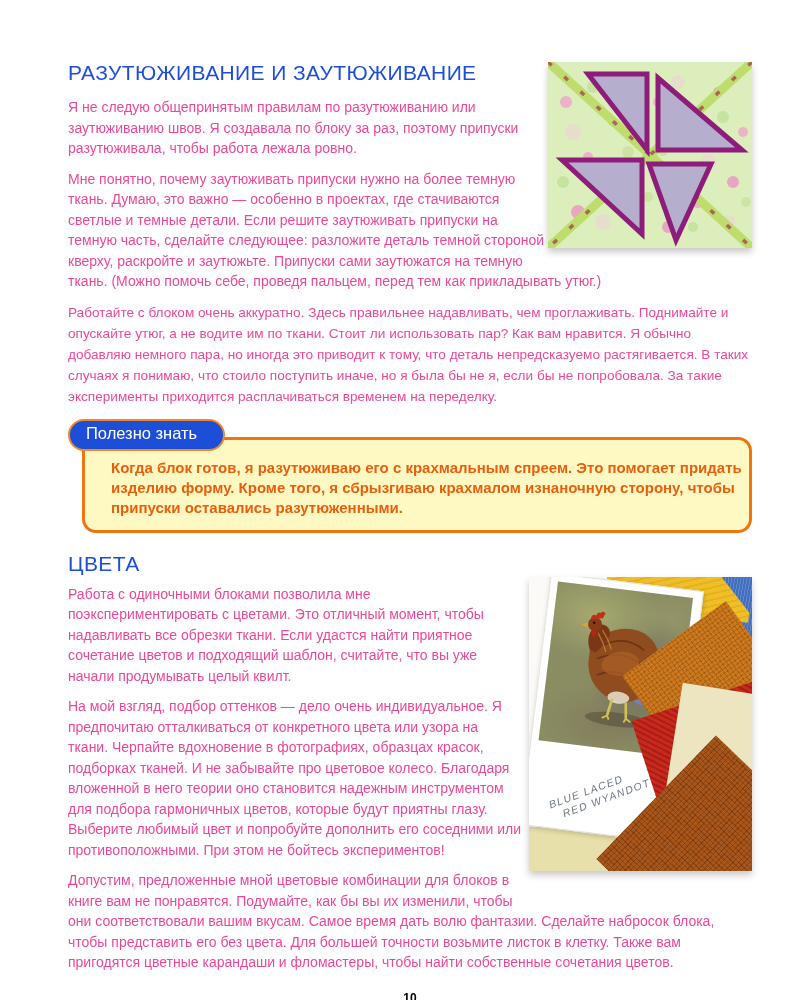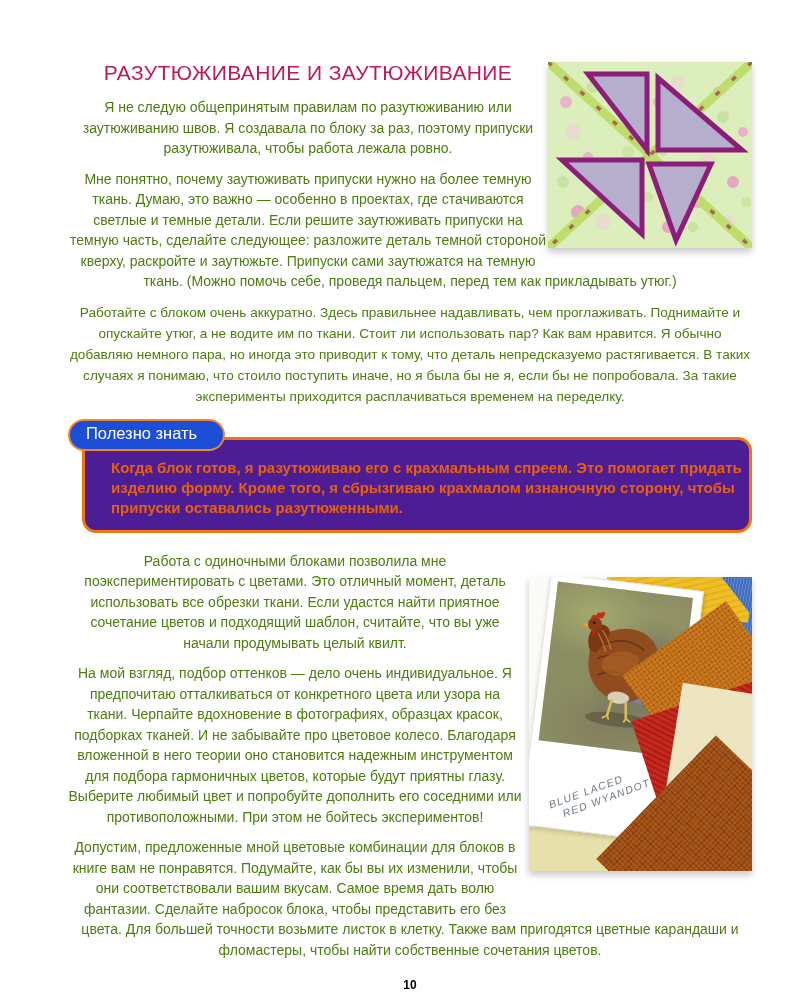--- a/index.html
+++ b/index.html
@@ -2,46 +2,46 @@
 <html lang="ru"><head>
 <meta charset="utf-8">
 <style>
   html,body{margin:0;padding:0;}
   body{background:#ffffff;font-family:"Liberation Sans","DejaVu Sans",sans-serif;}
   .page{position:relative;width:800px;height:1000px;background:#ffffff;overflow:hidden;}
   .content{padding:60px 48px 0 68px;}
 
   h1.sec-title{
     font-size:21px;line-height:25px;font-weight:normal;
-    color:#be185d;letter-spacing:.4px;margin:0 0 12px 0;text-align:center;
+    color:#1d4ed8;letter-spacing:.4px;margin:0 0 12px 0;
   }
   h1.sec-title.second{margin-top:6px;margin-bottom:8px;}
   p.body{
-    font-size:14px;line-height:20.5px;color:#4d7c0f;margin:0 0 10px 0;
-    text-align:center;
+    font-size:14px;line-height:20.5px;color:#ec4899;margin:0 0 10px 0;
+    text-align:left;
   }
   p.body.wide{font-size:13.6px;line-height:21px;}
 
   
   .quilt-fig{
     float:right;width:204px;height:186px;margin:2px 0 18px 25px;
     box-shadow:0 4px 7px rgba(0,0,0,.22);background:#dceebb;
   }
   .quilt-fig svg{display:block;}
 
   
   .tip{clear:both;margin:12px 0 18px 0;position:relative;}
   .tip-tab{
     position:relative;z-index:2;display:inline-block;
     background:#1d4ed8;color:#ffffff;font-size:16.5px;line-height:19px;
     padding:3px 26px 6px 16px;border-radius:16px;border:2px solid #f2862a;
   }
   .tip-body{
     margin:-14px 0 0 14px;position:relative;z-index:1;
-    background:#4c1d95;border:3px solid #f0750f;border-radius:14px;
+    background:#fef9c3;border:3px solid #f0750f;border-radius:14px;
     padding:18px 6px 12px 26px;
     color:#e8600d;font-weight:bold;font-size:15px;line-height:20px;
   }
 
   
   .swatch-fig{
     float:right;width:223px;height:294px;margin:26px 0 30px 7px;
     position:relative;overflow:hidden;background:#fbfaf6;
     box-shadow:0 4px 7px rgba(0,0,0,.22);
   }
@@ -178,20 +178,21 @@
             <span>BLUE LACED</span>
             <span class="l2">RED WYANDOTTE</span>
           </div>
         </div>
         <div class="abs sw-orange"></div>
         <div class="abs sw-red"></div>
         <div class="abs band-cream"></div>
         <div class="abs sw-rust"></div>
       </figure>
 
-      <p class="body">Работа с одиночными блоками позволила мне поэкспериментировать с цветами. Это отличный момент, деталь использовать все обрезки ткани. Если удастся найти приятное сочетание цветов и подходящий шаблон, считайте, что вы уже начали продумывать целый квилт.</p>
+      <h1 class="sec-title second">ЦВЕТА</h1>
+      <p class="body">Работа с одиночными блоками позволила мне поэкспериментировать с цветами. Это отличный момент, чтобы надавливать все обрезки ткани. Если удастся найти приятное сочетание цветов и подходящий шаблон, считайте, что вы уже начали продумывать целый квилт.</p>
       <p class="body">На мой взгляд, подбор оттенков — дело очень индивидуальное. Я предпочитаю отталкиваться от конкретного цвета или узора на ткани. Черпайте вдохновение в фотографиях, образцах красок, подборках тканей. И не забывайте про цветовое колесо. Благодаря вложенной в него теории оно становится надежным инструментом для подбора гармоничных цветов, которые будут приятны глазу. Выберите любимый цвет и попробуйте дополнить его соседними или противоположными. При этом не бойтесь экспериментов!</p>
       <p class="body">Допустим, предложенные мной цветовые комбинации для блоков в книге вам не понравятся. Подумайте, как бы вы их изменили, чтобы они соответствовали вашим вкусам. Самое время дать волю фантазии. Сделайте набросок блока, чтобы представить его без цвета. Для большей точности возьмите листок в клетку. Также вам пригодятся цветные карандаши и фломастеры, чтобы найти собственные сочетания цветов.</p>
     </section>
 
     <div class="pagenum">10</div>
   </div>
 </div>
 
 </body></html>

